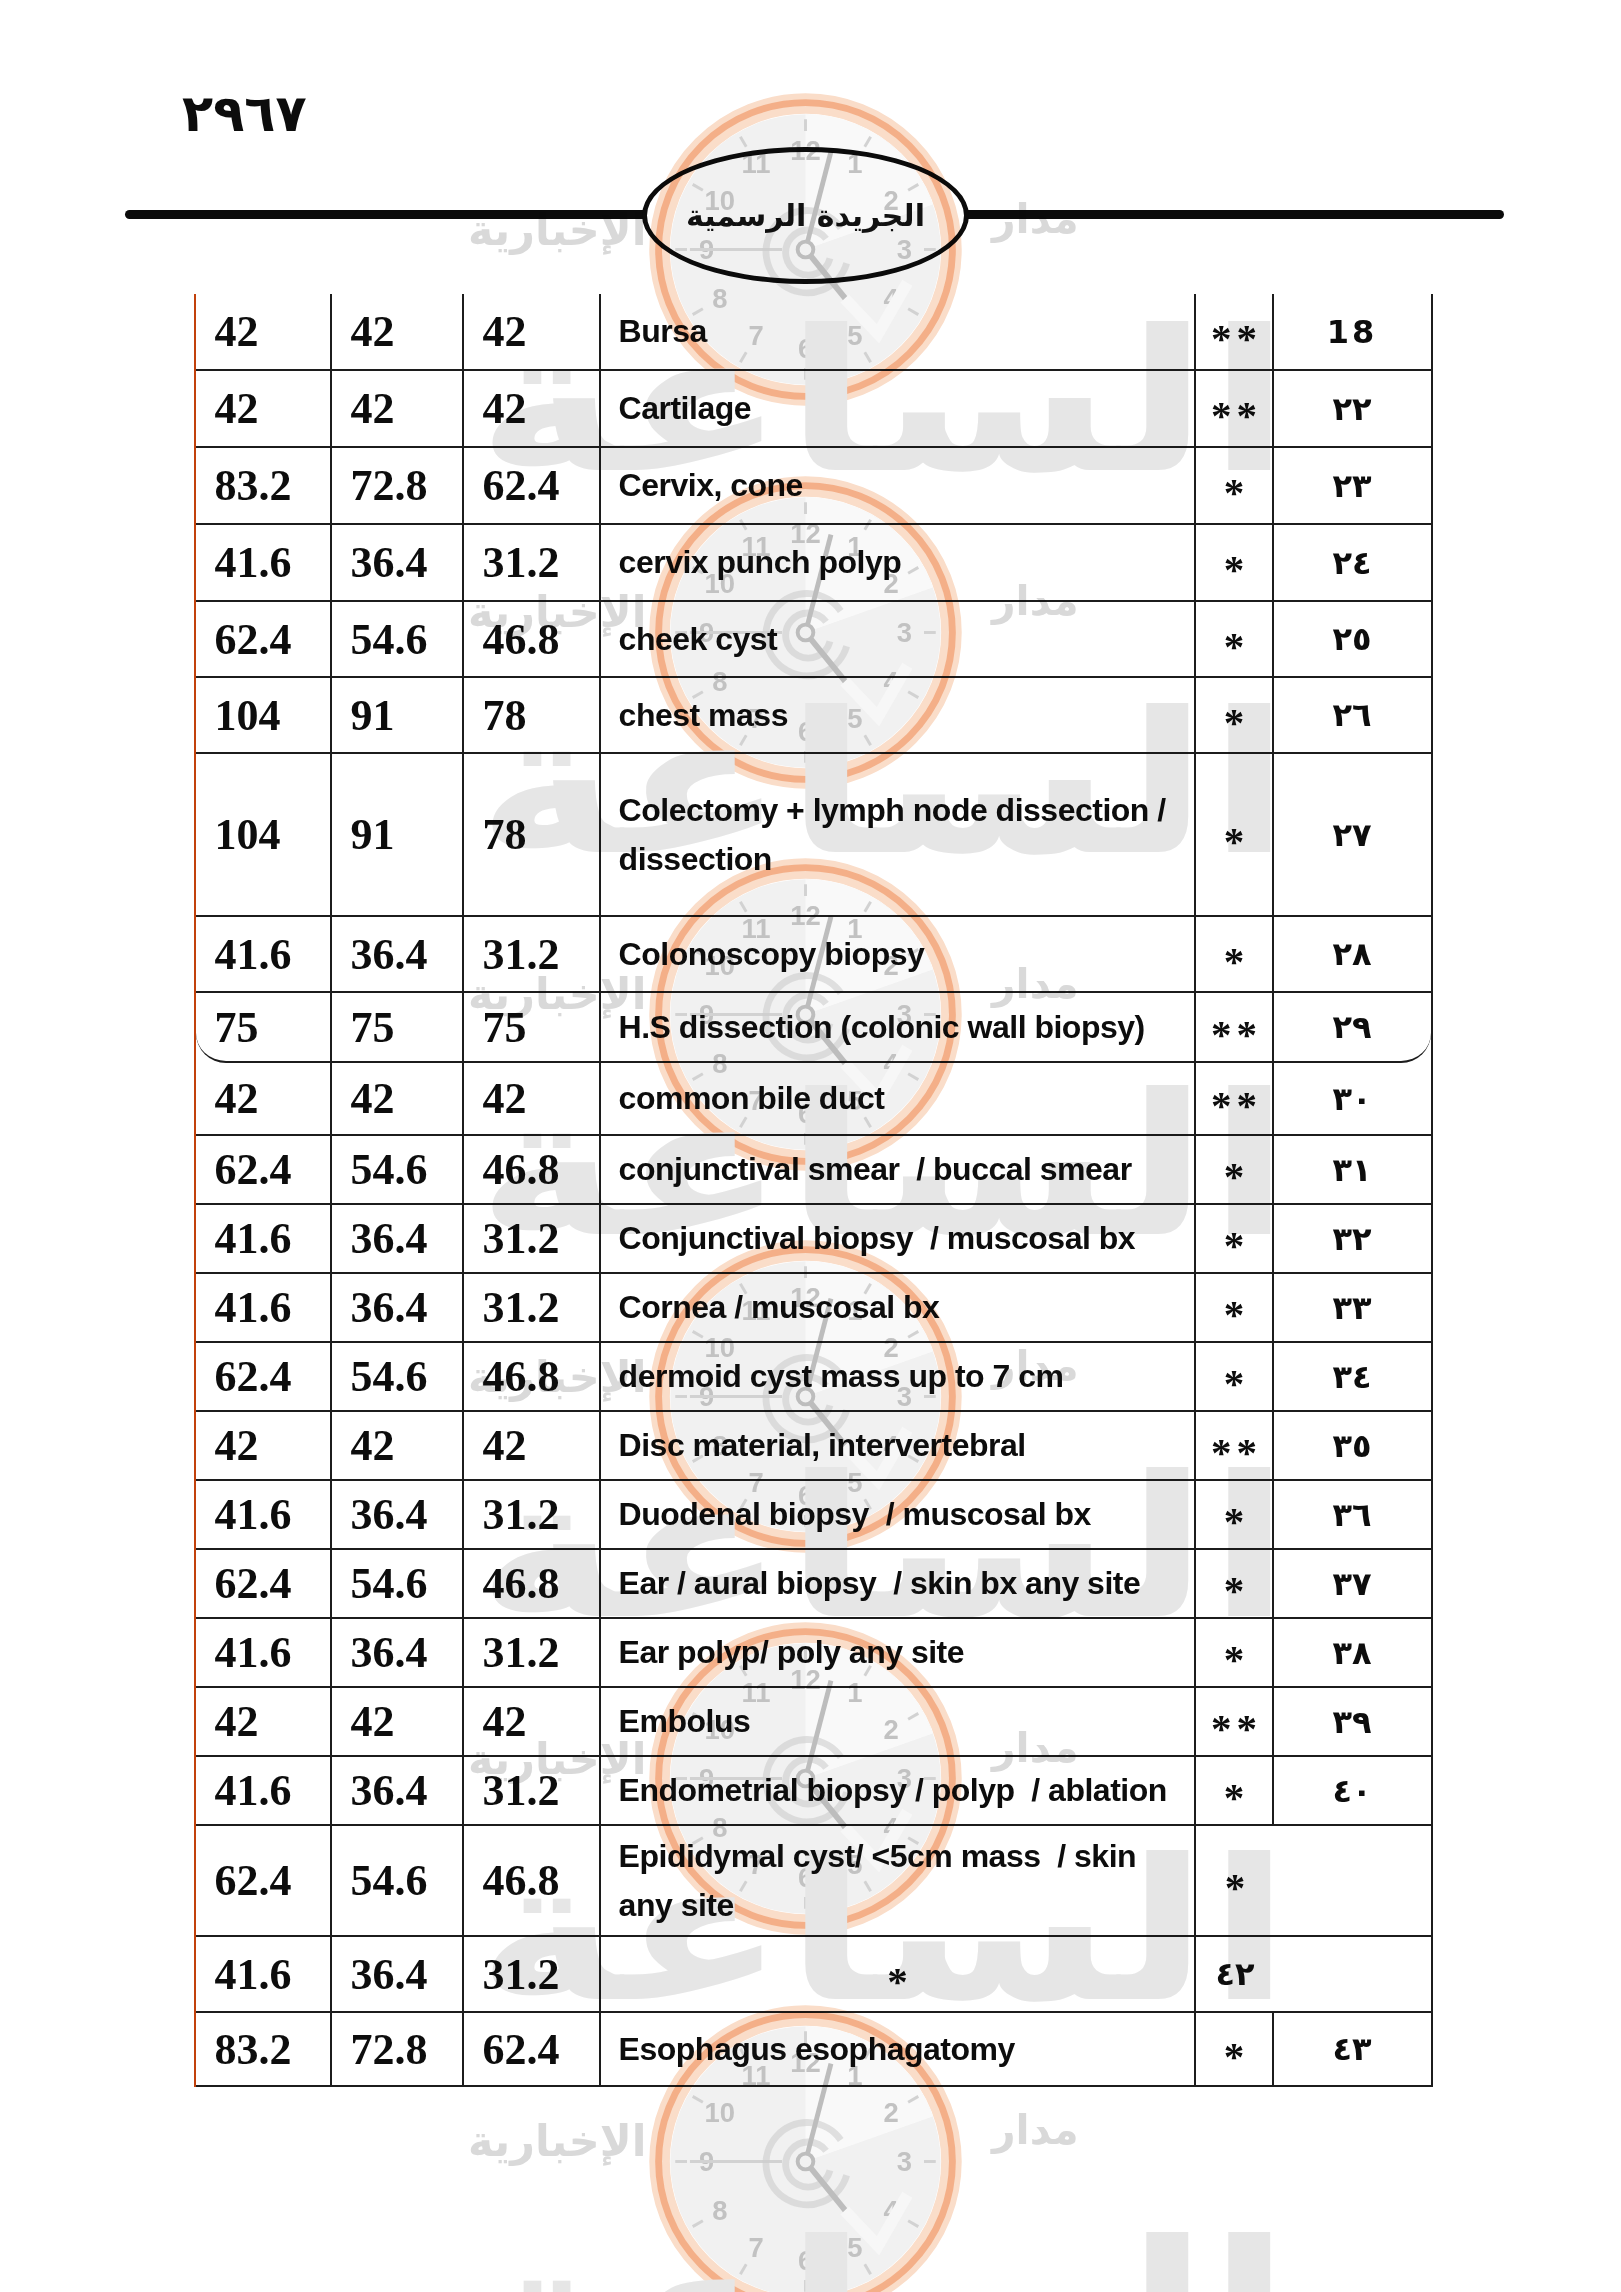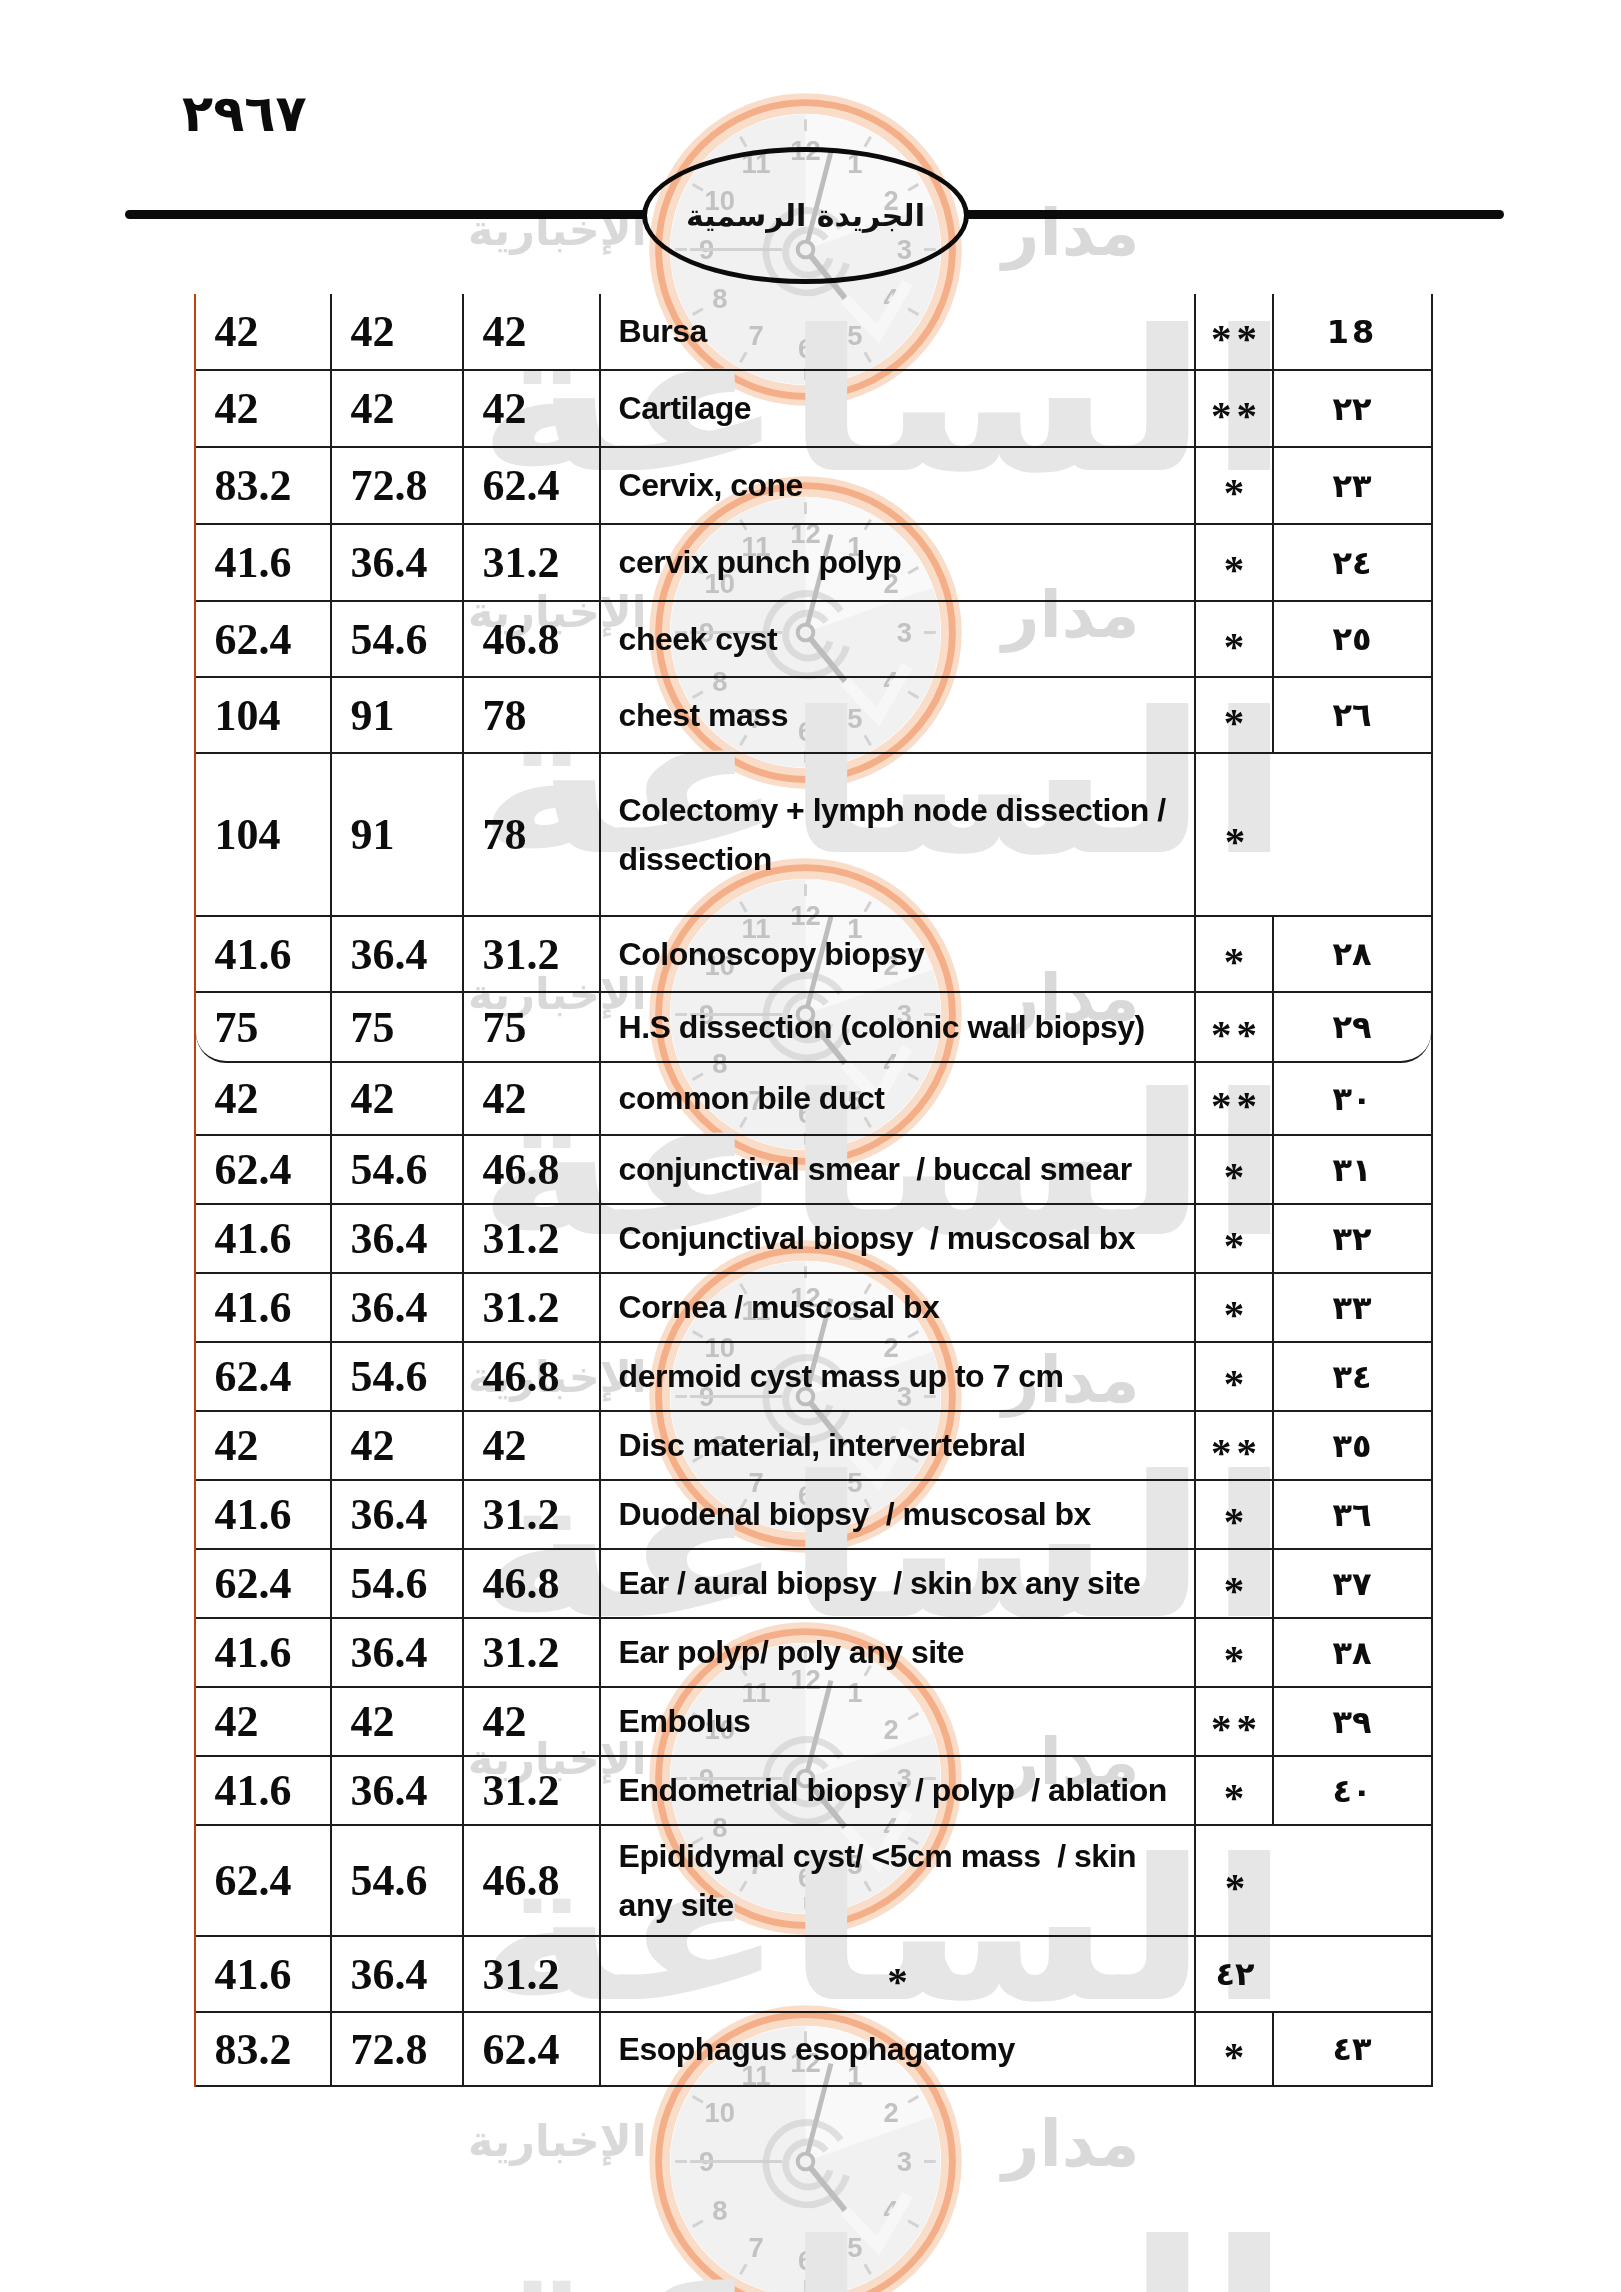--- a/index.html
+++ b/index.html
@@ -97,21 +97,21 @@
     pointer-events:none;
     mix-blend-mode:multiply;
   }
   .wm-tile{position:absolute;inset:0;}
   .wm-clock{position:absolute;}
   .wm-text{
     position:absolute;
     font-family:"DejaVu Sans",sans-serif;
     direction:rtl;white-space:nowrap;
   }
-  .wm-madar{font-size:65px;font-weight:bold;margin-left:10px;}
+  .wm-madar{font-size:41px;font-weight:bold;}
   .wm-ikh{font-size:43px;font-weight:bold;}
   .wm-saa{
     font-size:196px;font-weight:bold;line-height:167px;
     transform:scaleX(1.22);transform-origin:left top;
   }
 </style>
 </head>
 <body>
 
 <div class="page">
@@ -187,20 +187,21 @@
       </div>
       <div class="t-row" style="height: 163px;">
         <div class="cell price">104</div>
         <div class="cell price">91</div>
         <div class="cell price">78</div>
         <div class="cell name multi">
           <div class="nline">Colectomy + lymph node dissection /</div>
           <div class="nline">dissection</div>
         </div>
         <div class="cell stars">*</div>
+        <div class="cell rownum">٢٧</div>
       </div>
       <div class="t-row" style="height: 76px;">
         <div class="cell price">41.6</div>
         <div class="cell price">36.4</div>
         <div class="cell price">31.2</div>
         <div class="cell name">
           <div class="nline">Colonoscopy biopsy</div>
         </div>
         <div class="cell stars">*</div>
         <div class="cell rownum">٢٨</div>

